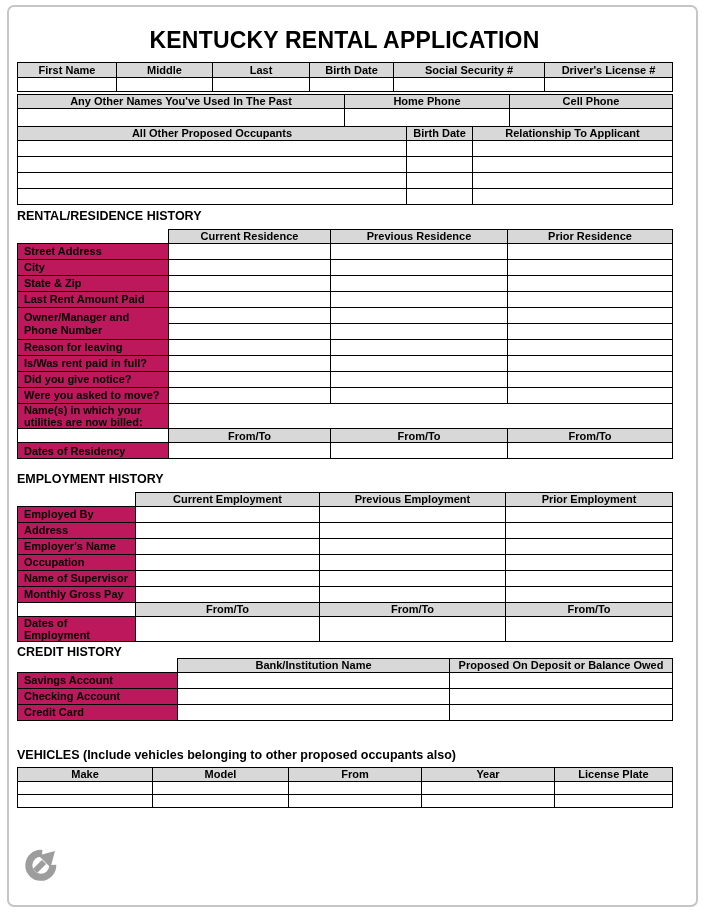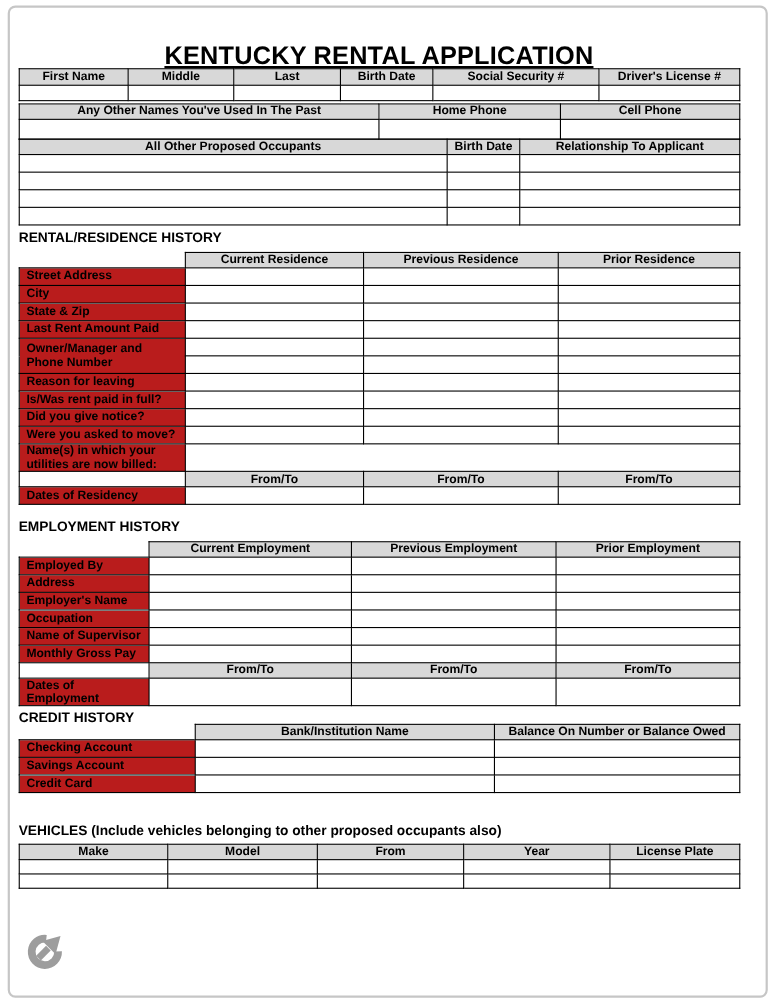--- a/index.html
+++ b/index.html
@@ -12,36 +12,36 @@
 
   .doc-title { width:655px; text-align:center; font-size:23px; font-weight:bold;
                letter-spacing:0.2px; white-space:nowrap; }
 
   .section-heading { font-size:12.5px; font-weight:bold; white-space:nowrap; }
 
   table { border-collapse:collapse; table-layout:fixed; width:655px;padding-left:15px; }
   th, td { border:1.5px solid #000; padding:0 4px; overflow:hidden;
            font-size:11px; font-weight:bold; line-height:1.1; }
   th.hdr { background:#d8d8d8; text-align:center; }
-  td.lbl { background:#b91c1c; text-align:left; padding-left:6px; }
+  td.lbl { background:#be185d; text-align:left; padding-left:6px; }
   td.inp { background:#ffffff; }
   td.ghost, th.ghost { border:none; background:transparent; }
   td.white-lbl { background:#ffffff; }
 
   tr.h13 { height:13px; } tr.h14 { height:14px;margin-left:12px; } tr.h15 { height:15px; }
   tr.h16 { height:16px; } tr.h18 { height:18px; } tr.h23 { height:23px; }
 
   .logo { position:absolute; left:22px; top:842px; width:40px; height:42px; }
 </style>
 </head>
 <body>
 
 <div class="page"></div>
 
-<h1 class="abs doc-title" style="top:22px;text-decoration:underline;">KENTUCKY RENTAL APPLICATION</h1>
+<h1 class="abs doc-title" style="top:12px;">KENTUCKY RENTAL APPLICATION</h1>
 
 <table class="abs" style="top:62px;">
   <colgroup>
       <col style="width:99px">
       <col style="width:96px">
       <col style="width:97px">
     <col style="width:84px">
       <col style="width:151px">
       <col style="width:128px">
     </colgroup>
@@ -286,29 +286,29 @@
 <table class="abs" style="top:658px;">
   <colgroup>
       <col style="width:160px">
       <col style="width:272px">
       <col style="width:223px">
     </colgroup>
   <tbody>
       <tr class="h14">
     <th class="ghost"></th>
     <th class="hdr">Bank/Institution Name</th>
-    <th class="hdr">Balance On Number or Balance Owed</th>
+    <th class="hdr">Proposed On Deposit or Balance Owed</th>
+  </tr>
+  <tr class="h16">
+    <td class="lbl">Savings Account</td>
+    <td class="inp"></td>
+    <td class="inp"></td>
   </tr>
   <tr class="h16">
     <td class="lbl">Checking Account</td>
-    <td class="inp"></td>
-    <td class="inp"></td>
-  </tr>
-  <tr class="h16">
-    <td class="lbl">Savings Account</td>
     <td class="inp"></td>
     <td class="inp"></td>
   </tr>
   <tr class="h16">
     <td class="lbl">Credit Card</td>
     <td class="inp"></td>
     <td class="inp"></td>
   </tr>
 </tbody>
   </table>

